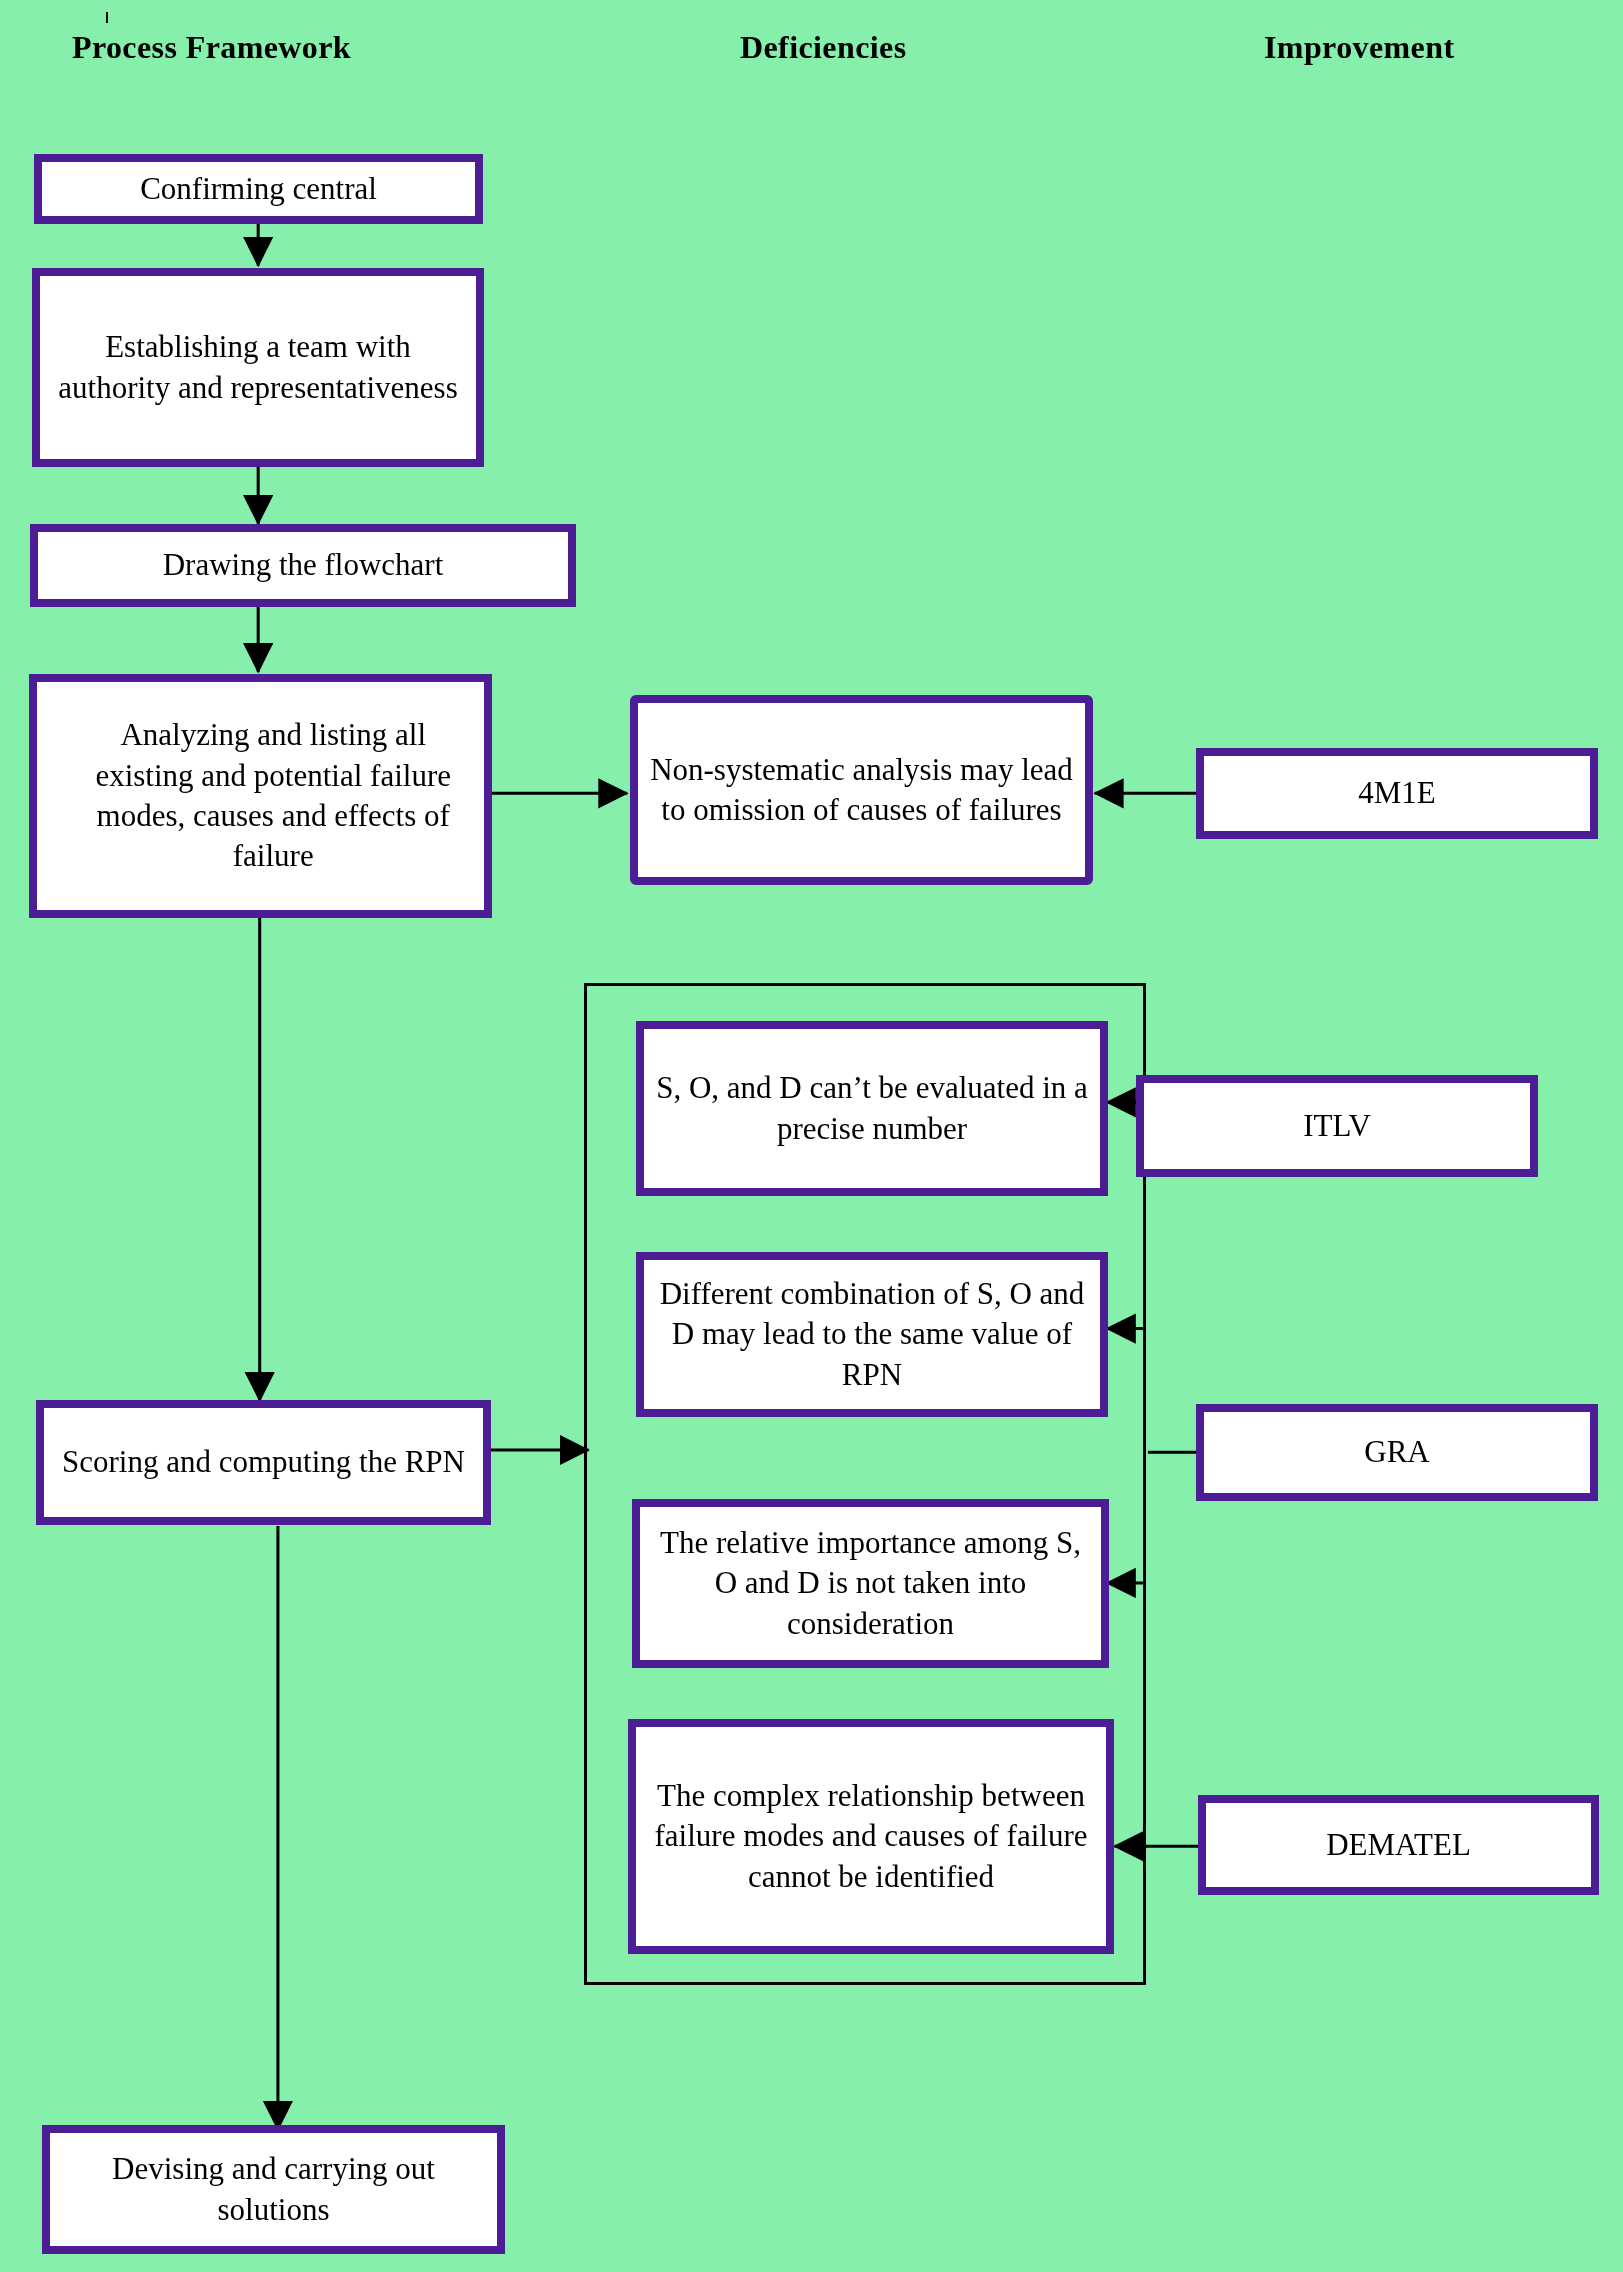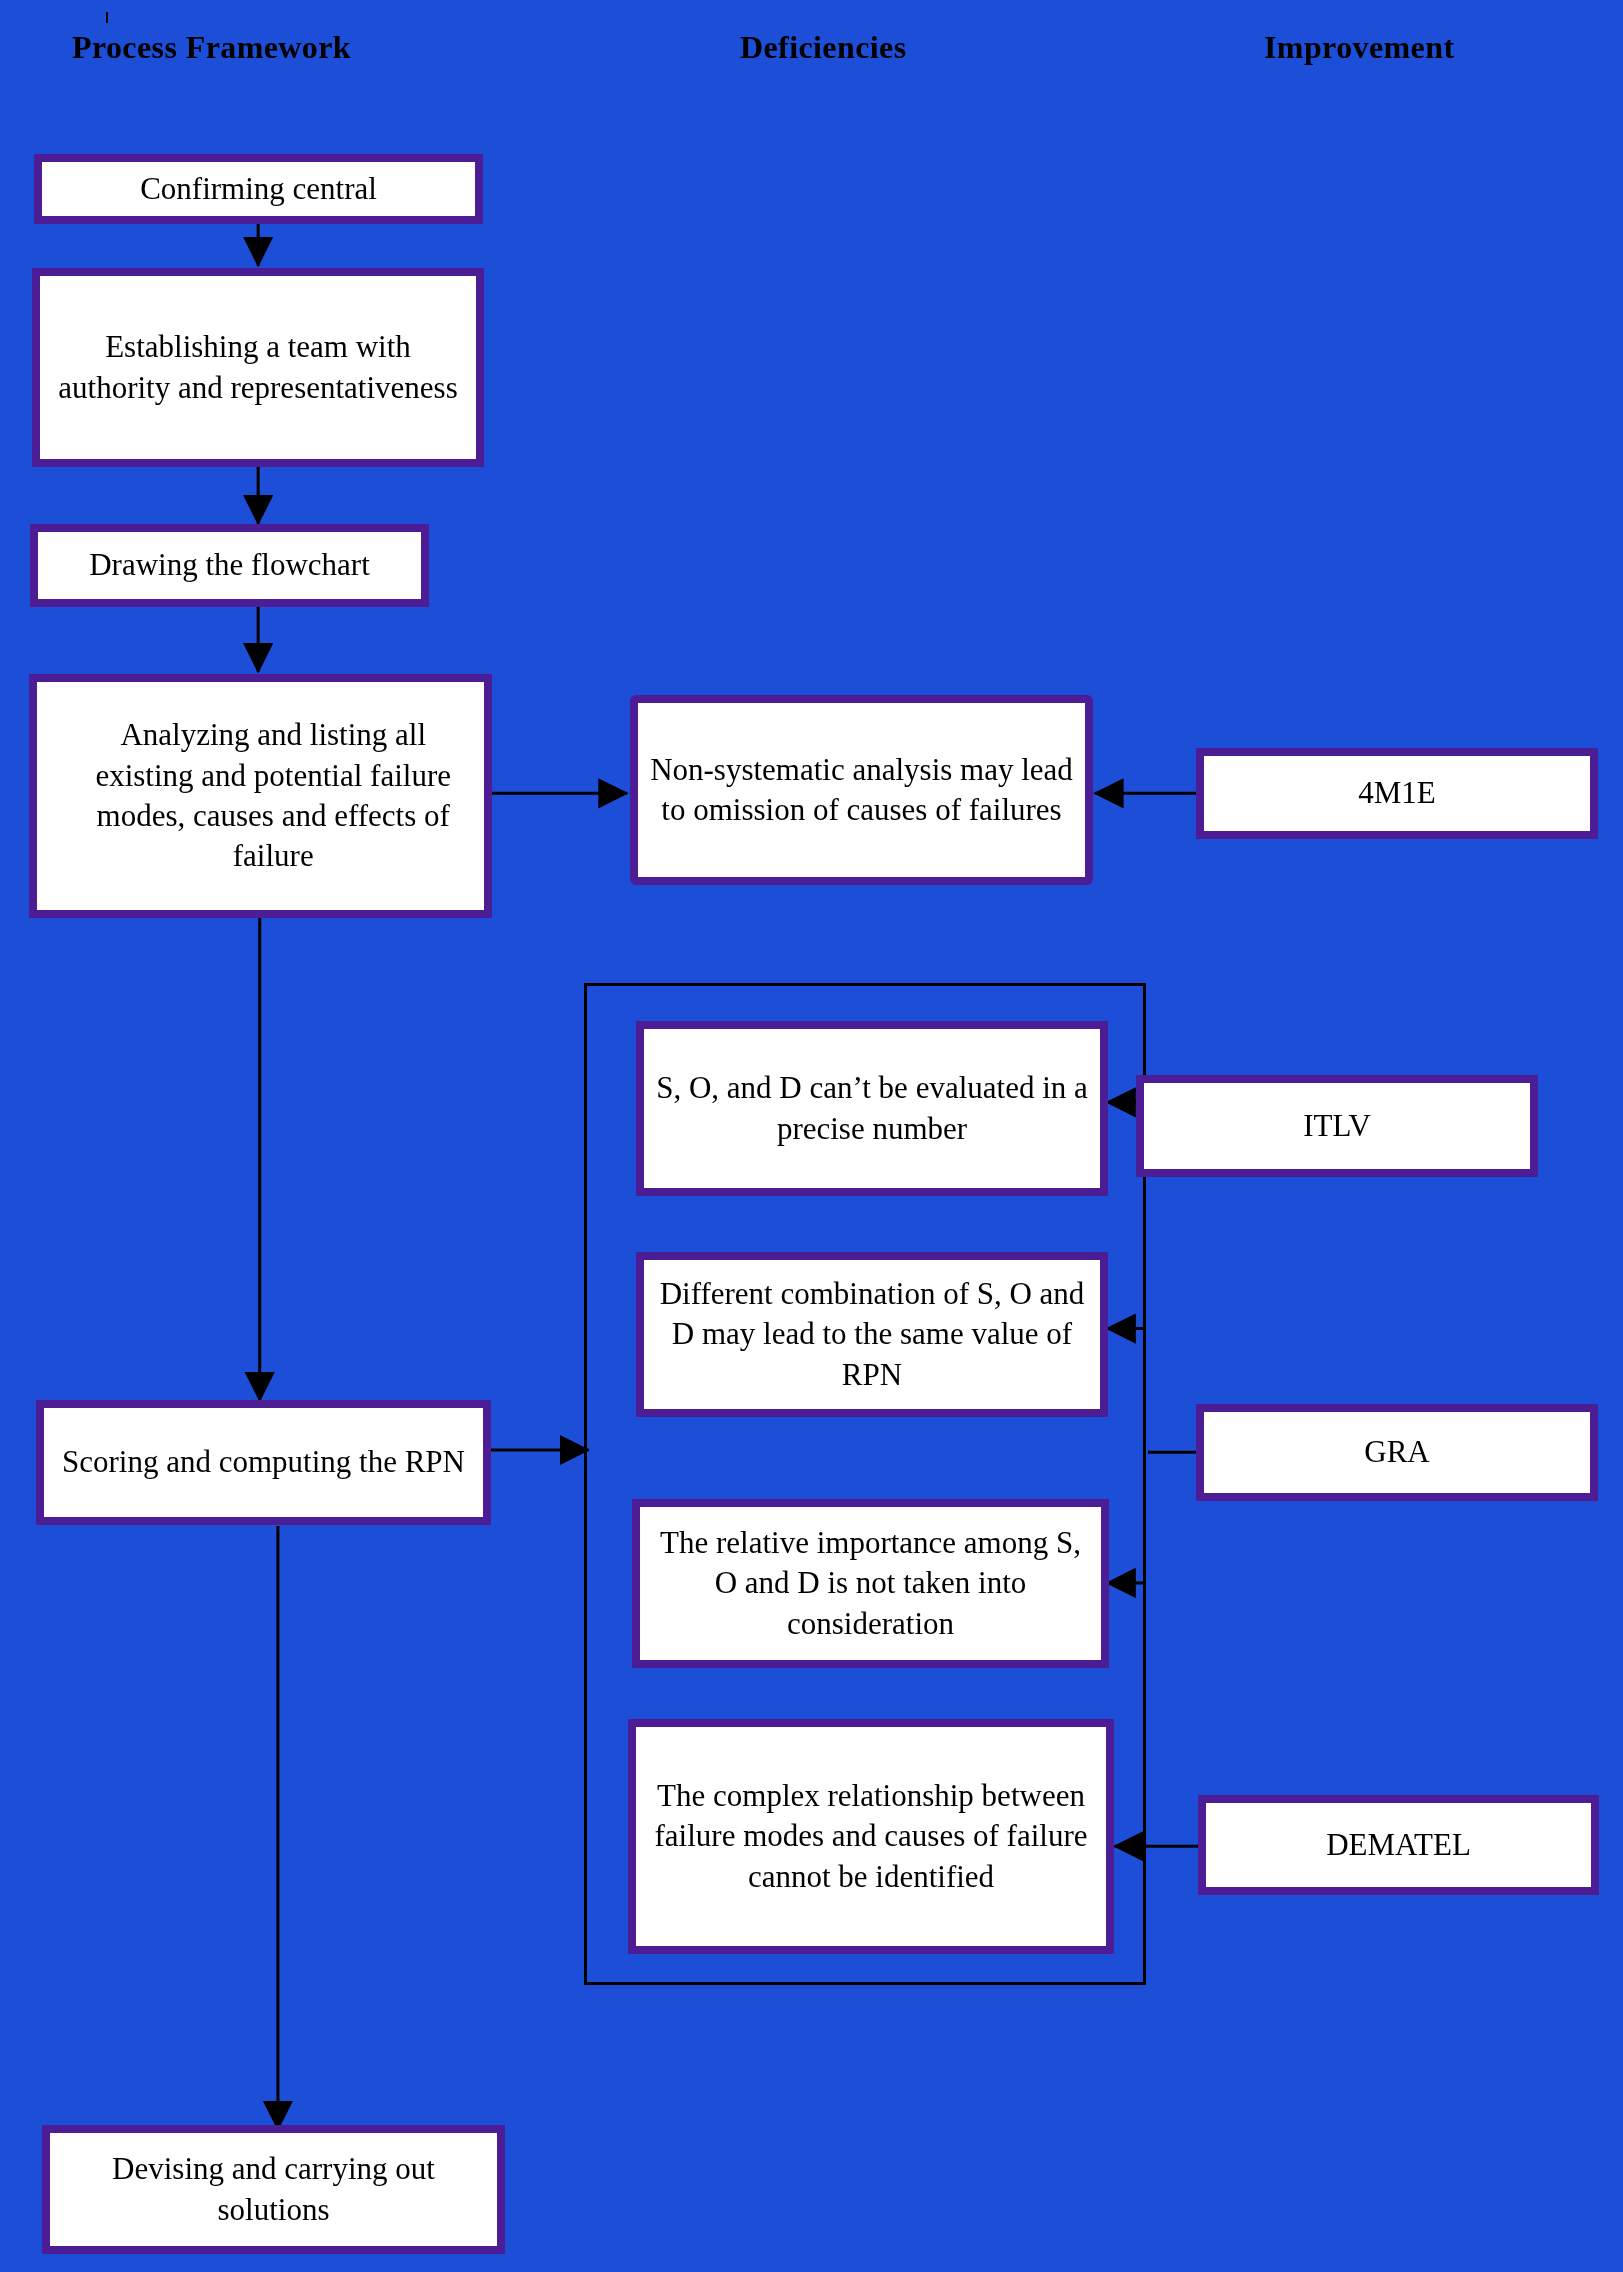--- a/index.html
+++ b/index.html
@@ -5,21 +5,21 @@
 <style>
   html,body{margin:0;padding:0;background:#ffffff;}
   body{
     font-family:"Liberation Serif","DejaVu Serif",serif;
     color:#000000;
   }
   #canvas{
     position:relative;
     width:1624px;
     height:2273px;
-    background:#1d4ed8;
+    background:#86efac;
     overflow:hidden;
   }
   .col-head{
     position:absolute;
     font-weight:bold;
     font-size:32px;
     line-height:1.1;
     white-space:nowrap;
     letter-spacing:0.4px;
   }
@@ -106,21 +106,21 @@
   </svg>
 
   <div class="node" style="left:34px;  top:154px;  width:449px; height:70px;">
     <span>Confirming central</span>
   </div>
 
   <div class="node" style="left:32px;  top:268px;  width:452px; height:199px;">
     <span>Establishing a team with authority and representativeness</span>
   </div>
 
-  <div class="node" style="left:30px;  top:524px;  width:399px; height:83px;">
+  <div class="node" style="left:30px;  top:524px;  width:546px; height:83px;">
     <span>Drawing the flowchart</span>
   </div>
 
   <div class="node" style="left:29px;  top:674px;  width:463px; height:244px;padding-left:33px;">
     <span>Analyzing and listing all existing and potential failure modes, causes and effects of failure</span>
   </div>
 
   <div class="node" style="left:42px;  top:2125px; width:463px; height:129px;">
     <span>Devising and carrying out solutions</span>
   </div>

